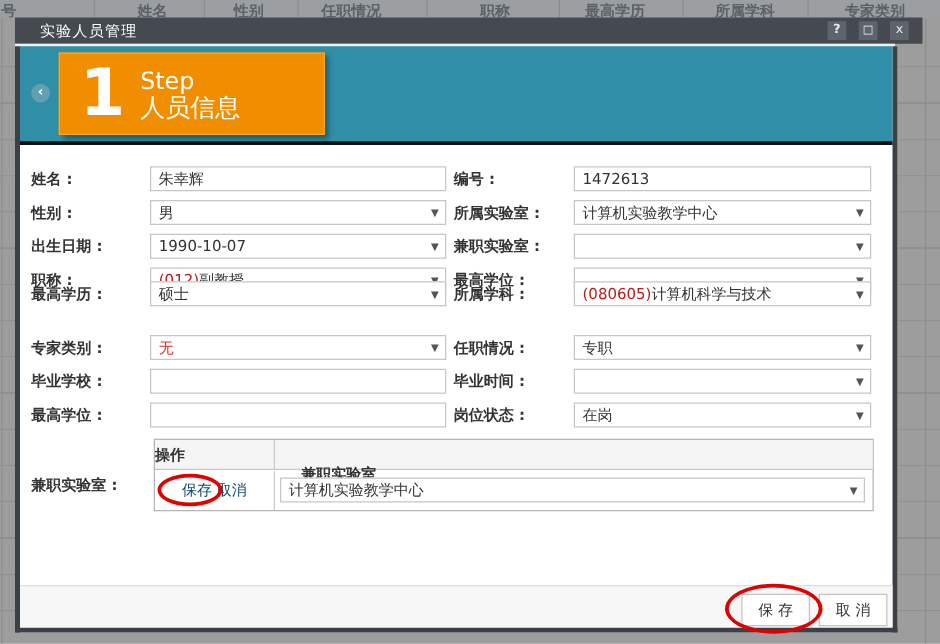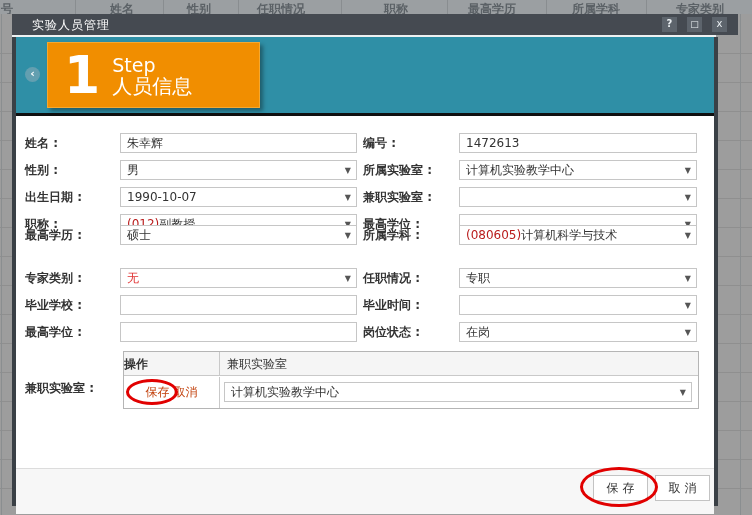--- a/index.html
+++ b/index.html
@@ -75,29 +75,29 @@
   }
   
   .subtable {
     position:absolute; left:107px; top:314px; width:576px; height:58px;
     border:1px solid #b5b5b5; background:#fff;
   }
   .sub-label { position:absolute; left:9px; top:341px; height:20px; line-height:20px; font-weight:bold; white-space:nowrap; }
   .sub-hrow { position:absolute; left:0; top:0; width:574px; height:24px; background:#f5f5f5; border-bottom:1px solid #c9c9c9; }
   .sub-hcell-op { position:absolute; left:0; top:0; width:96px; height:24px; border-right:1px solid #c9c9c9;
                   line-height:24px; font-weight:bold; }
-  .sub-hcell-lab { position:absolute; left:97px; top:0; width:477px; height:24px; line-height:24px; font-weight:normal; padding-left:6px; }
+  .sub-hcell-lab { position:absolute; left:97px; top:15px; width:477px; height:24px; line-height:24px; font-weight:bold; padding-left:20px; }
   .sub-brow { position:absolute; left:0; top:25px; width:574px; height:31px; }
   .sub-bcell-op { position:absolute; left:0; top:0; width:96px; height:31px; border-right:1px solid #c9c9c9;
                   text-align:center; line-height:31px; white-space:nowrap; }
-  .oplink { color:#c2410c; cursor:pointer; }
+  .oplink { color:#0c4a6e; cursor:pointer; }
   .sub-select { position:absolute; left:100px; top:5px; width:468px; height:20px; background:#fff;
                 border:1px solid #c6c6c6; line-height:18px; padding-left:6px; }
   
-  .dlg-footer { position:absolute; left:0; top:431px; width:698px; height:46px;
+  .dlg-footer { position:absolute; left:0; top:431px; width:698px; height:34px;
                 background:#f7f7f7; border-top:1px solid #dcdcdc; }
   .btn {
     position:absolute; top:6px; width:55px; height:26px; background:#fff;
     border:1px solid #c3c3c3; text-align:center; line-height:24px; color:#333; cursor:pointer;
   }
   .btn.save { left:577px; }
   .btn.cancel { left:639px; }
   
   .red-ellipse { position:absolute; border:3px solid #e10000; border-radius:50%; background:transparent; }
   .red-ellipse.inner { left:110px; top:342px; width:52px; height:26px; }

